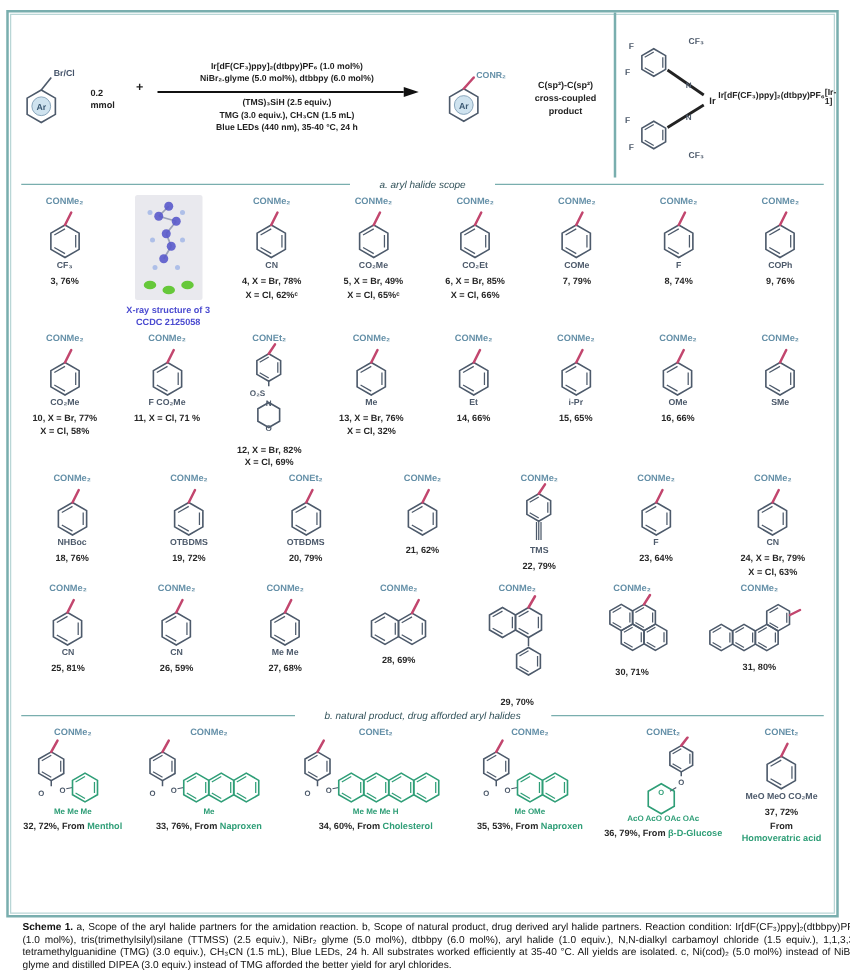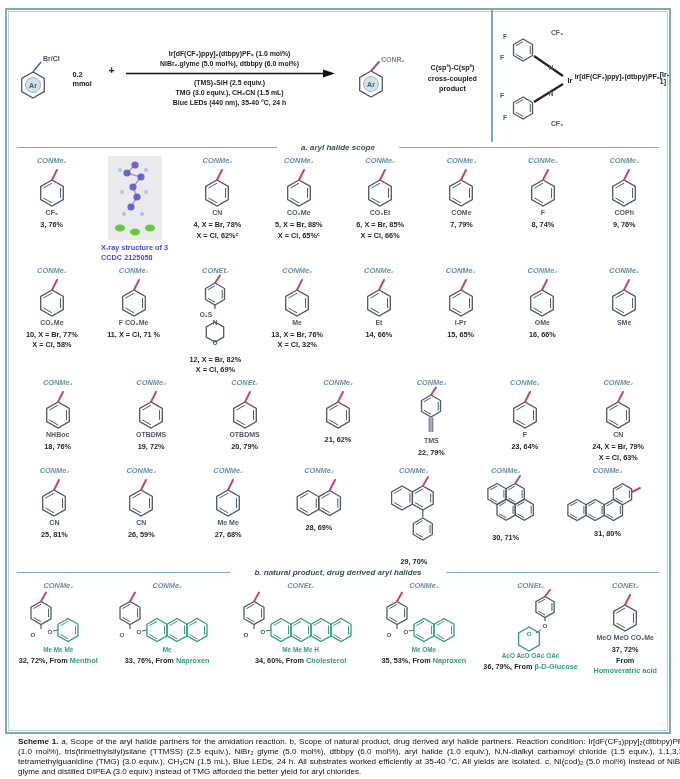--- a/index.html
+++ b/index.html
@@ -11,30 +11,30 @@
   .plus{font-weight:bold;font-size:10px;color:#222;padding-bottom:16px;}
   .amt{font-size:7.3px;font-weight:bold;color:#222;margin-top:1px;}
   .arrowblk{display:flex;flex-direction:column;align-items:center;width:222px;font-size:6.9px;font-weight:bold;color:#1c1c1c;}
   .cond{text-align:center;line-height:1.45;}
   .cat{width:176px;border-left:2px solid #79aeae;display:flex;flex-direction:row;align-items:center;padding-top:3px;}
   .catname{font-size:6.9px;font-weight:bold;color:#222;margin-top:-2px;}
   .cattag{font-size:6.9px;font-weight:bold;color:#222;}
   .pnote{font-size:7.2px;font-weight:bold;text-align:center;line-height:1.45;color:#222;margin-top:2px;}
   .divider{display:flex;align-items:center;margin:1px 10px;}
   .divider .ln{flex:1;height:1px;background:#79aeae;}
-  .divider .txt{margin:0 24px;font-size:8px;font-weight:bold;font-style:italic;color:#32525a;}
+  .divider .txt{margin:0 24px;font-size:8px;font-weight:normal;font-style:italic;color:#32525a;}
   .grid-row{display:flex;justify-content:space-around;align-items:flex-start;padding:3px 4px 0;}
   .compound{display:flex;flex-direction:column;align-items:center;padding:0 1px;}
-  .amide{color:#6590a8;font-weight:bold;font-size:7.4px;margin-bottom:-1px;letter-spacing:0;font-style:italic;}
+  .amide{color:#6590a8;font-weight:bold;font-size:7.4px;margin-bottom:-1px;letter-spacing:0;}
   .subs{color:#4d5a6b;font-weight:bold;font-size:7px;text-align:center;margin-top:-1px;line-height:1.2;}
   .yield{margin-top:3px;font-size:7.3px;font-weight:bold;color:#272727;text-align:center;line-height:1.4;white-space:nowrap;}
   .src{color:#2f9e77;font-weight:bold;}
   .greenlabels{color:#2f9e77;font-weight:bold;font-size:6.4px;margin-top:-1px;}
   .xraybox{width:54px;height:84px;background:#e9e9ee;border-radius:2px;}
-  .xray-cap{color:#4b4bd0;font-weight:bold;font-size:7.3px;text-align:left;line-height:1.35;margin-top:3px;}
+  .xray-cap{color:#4b4bd0;font-weight:bold;font-size:7.3px;text-align:center;line-height:1.35;margin-top:3px;}
   .caption{position:absolute;left:18px;top:737px;width:668px;font-size:8.1px;color:#111;line-height:1.23;text-align:justify;margin:0;}
   svg text{font-family:"Liberation Sans",sans-serif;}
 </style>
 </head>
 <body>
 
 <div class="figure">
   <div class="frame">
 
     <div class="top">
@@ -186,21 +186,21 @@
             <div class="amide">CONMe₂</div>
             <svg width="64" height="46">
               <polygon points="32.0,16.0 20.7,22.5 20.7,35.5 32.0,42.0 43.3,35.5 43.3,22.5" fill="none" stroke="#4d5a6b" stroke-width="1.3"></polygon>
               <line x1="32" y1="19.12" x2="23.44366901060975" y2="24.06" stroke="#4d5a6b" stroke-width="1"></line>
               <line x1="23.443669010609746" y1="33.94" x2="31.999999999999996" y2="38.88" stroke="#4d5a6b" stroke-width="1"></line>
               <line x1="40.55633098939025" y1="33.940000000000005" x2="40.55633098939025" y2="24.06" stroke="#4d5a6b" stroke-width="1"></line>
               <line x1="32" y1="16" x2="37" y2="6" stroke="#c2466e" stroke-width="2" stroke-linecap="round"></line>
             </svg>
             <div class="subs">CO₂Me</div>
             <div class="yield">
-              <div>5, X = Br, 88%</div>
+              <div>5, X = Br, 49%</div>
               <div>X = Cl, 65%ᶜ</div>
             </div>
           </div>
           <div class="compound">
             <div class="amide">CONMe₂</div>
             <svg width="64" height="46">
               <polygon points="32.0,16.0 20.7,22.5 20.7,35.5 32.0,42.0 43.3,35.5 43.3,22.5" fill="none" stroke="#4d5a6b" stroke-width="1.3"></polygon>
               <line x1="32" y1="19.12" x2="23.44366901060975" y2="24.06" stroke="#4d5a6b" stroke-width="1"></line>
               <line x1="23.443669010609746" y1="33.94" x2="31.999999999999996" y2="38.88" stroke="#4d5a6b" stroke-width="1"></line>
               <line x1="40.55633098939025" y1="33.940000000000005" x2="40.55633098939025" y2="24.06" stroke="#4d5a6b" stroke-width="1"></line>
@@ -606,21 +606,21 @@
             </svg>
             <div class="yield">
               <div>31, 80%</div>
             </div>
           </div>
         </div>
       </div>
 
     <div class="divider">
       <div class="ln"></div>
-      <div class="txt">b. natural product, drug derived aryl halides</div>
+      <div class="txt">b. natural product, drug afforded aryl halides</div>
       <div class="ln"></div>
     </div>
 
     <div id="grid-b">
         <div class="grid-row">
           <div class="compound">
             <div class="amide">CONMe₂</div>
             <svg width="68" height="58">
               <polygon points="17.0,12.5 7.0,18.2 7.0,29.7 17.0,35.5 27.0,29.8 27.0,18.3" fill="none" stroke="#4d5a6b" stroke-width="1.3"></polygon>
               <line x1="17" y1="15.26" x2="9.430937970924008" y2="19.629999999999995" stroke="#4d5a6b" stroke-width="1"></line>

